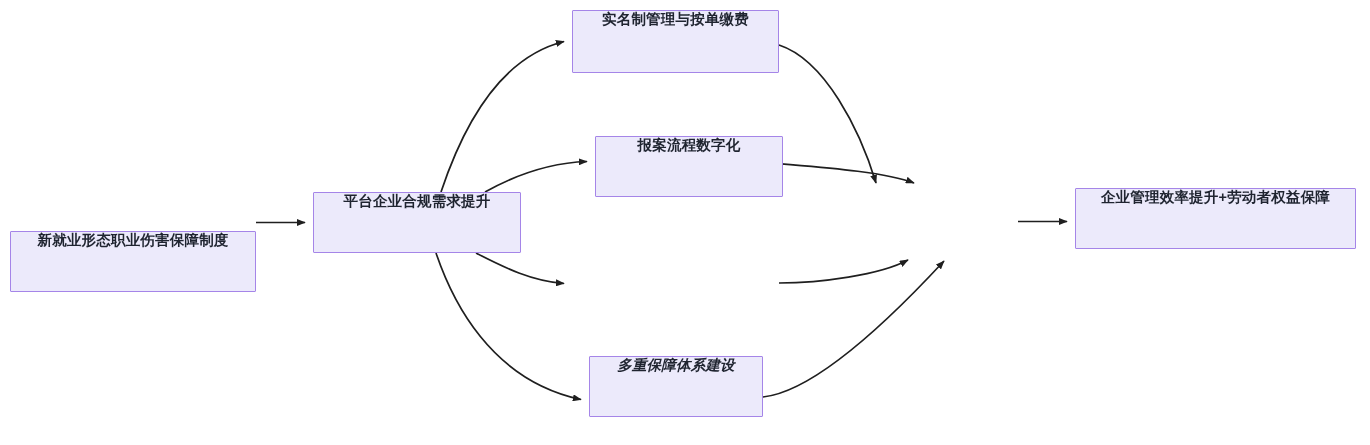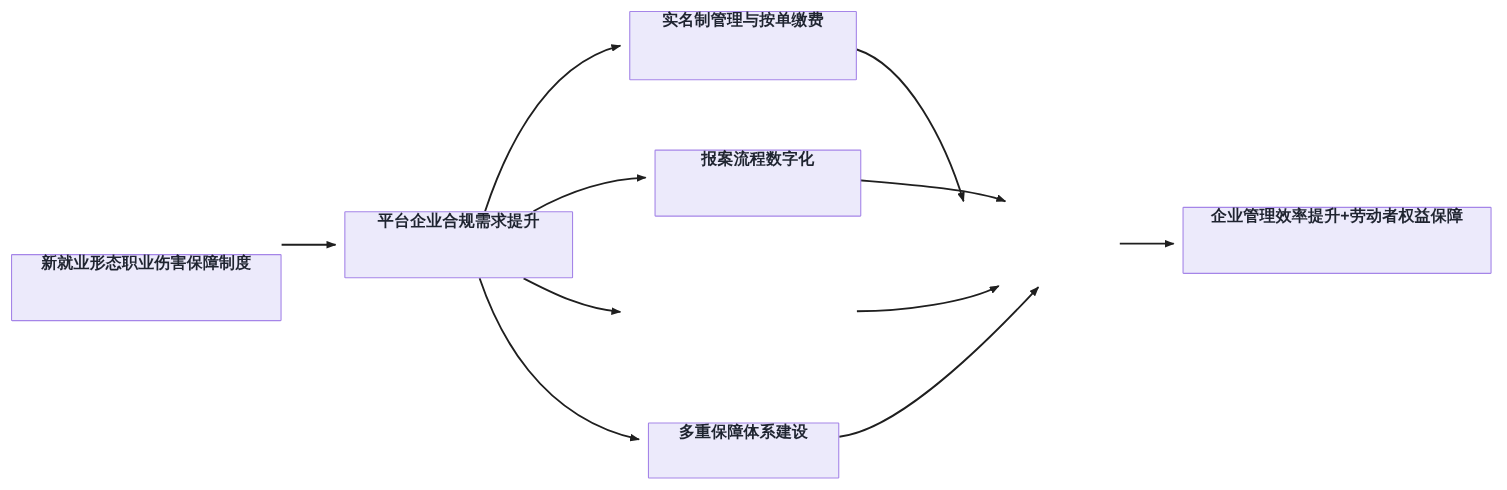--- a/index.html
+++ b/index.html
@@ -46,21 +46,21 @@
     text-align: center;
     white-space: nowrap;
     letter-spacing: 0.2px;
   }
   
   #node-source      { left: 10px;   top: 192px; width: 246px; height: 61px; margin-top: 39px; }
   #node-platform    { left: 313px;  top: 192px; width: 208px; height: 61px; }
   #node-realname    { left: 572px;  top: 10px;  width: 207px; height: 63px; }
   #node-claims      { left: 595px;  top: 136px; width: 188px; height: 61px; }
   #node-algorithm   { left: 572px;  top: 253px; width: 207px; height: 61px; }
-  #node-multilayer  { left: 589px;  top: 384px; width: 174px; height: 51px; }
+  #node-multilayer  { left: 589px;  top: 356px; width: 174px; height: 61px; font-style: italic; }
   #node-hr          { left: 836px;  top: 191px; width: 182px; height: 61px; }
   #node-outcome     { left: 1075px; top: 188px; width: 281px; height: 61px; }
 </style>
 </head>
 <body>
 
 <div id="diagram-root">
 
   <svg id="edge-layer" viewBox="0 0 1370 445" width="1370" height="445" xmlns="http://www.w3.org/2000/svg">
     <defs>

